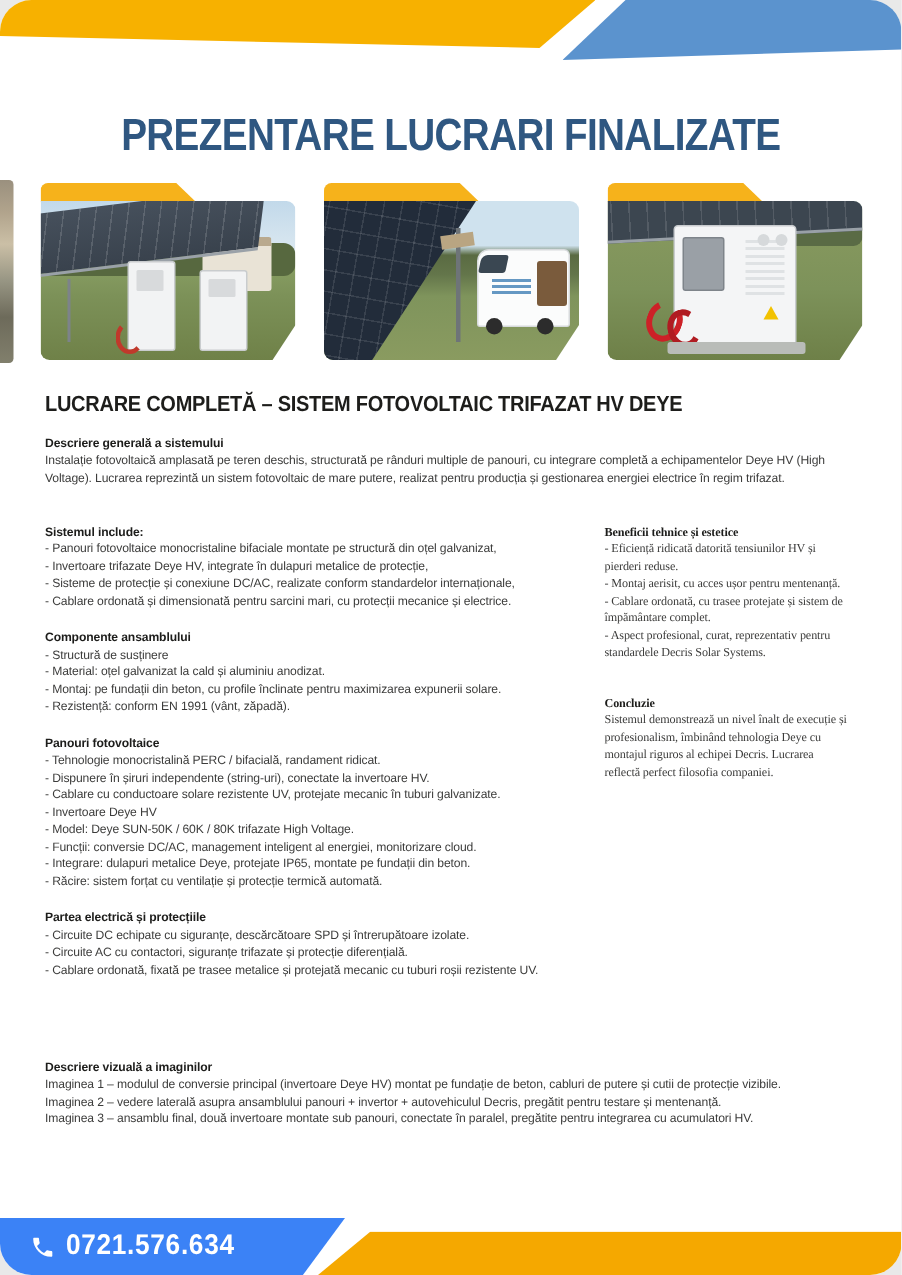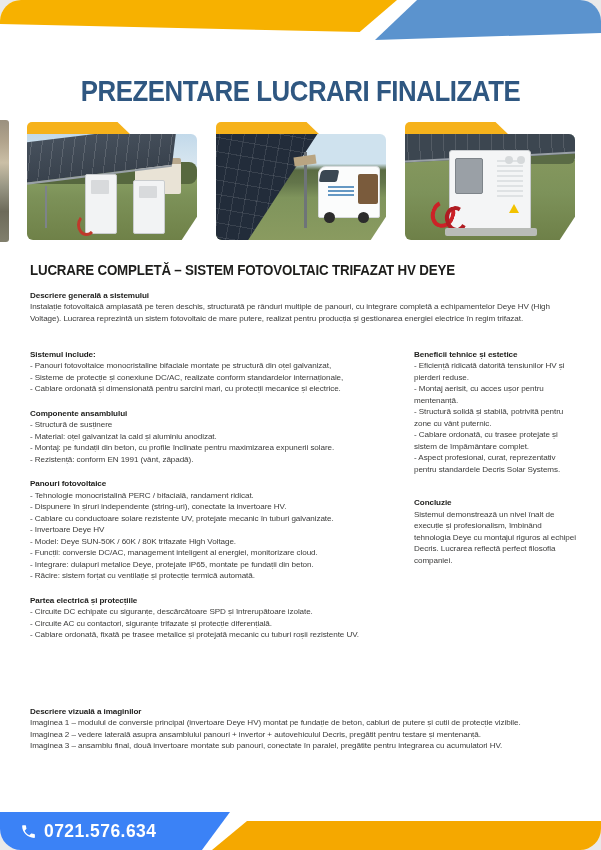--- a/index.html
+++ b/index.html
@@ -71,21 +71,21 @@
   .s3 .warn{left:104px;top:70px;width:0;height:0;border-left:5px solid transparent;border-right:5px solid transparent;border-bottom:9px solid #F2C200;}
   .s3 .cable1{left:26px;top:66px;width:16px;height:20px;border:4px solid #CC2127;border-radius:50%;border-top-color:transparent;transform:rotate(20deg);}
   .s3 .cable2{left:40px;top:72px;width:14px;height:18px;border:4px solid #B01C22;border-radius:50%;border-right-color:transparent;transform:rotate(-15deg);}
   .s3 .pad{left:40px;top:94px;width:92px;height:8px;background:#B9BCB8;border-radius:2px;}
   
   .section-heading{position:absolute;left:30px;top:262px;margin:0;font-size:14.5px;font-weight:bold;
     color:#1D1D1B;letter-spacing:-.2px;transform:scaleX(.92);transform-origin:left;white-space:nowrap;}
   .textblock{position:absolute;color:#3C3C3B;font-size:8.1px;line-height:1.42;letter-spacing:-.08px;}
   .tb-intro{left:30px;top:290px;width:552px;}
   .tb-left{left:30px;top:349px;width:376px;}
-  .tb-right{left:414px;top:349px;width:162px;}
+  .tb-right{left:403px;top:349px;width:162px;font-family:Liberation Serif, serif;}
   .tb-visual{left:30px;top:706px;width:554px;}
   .sec{margin:0 0 13px 0;}
   .sec-title{font-weight:bold;color:#1D1D1B;margin:0 0 1px 0;}
   .sec p,.sec .li{margin:0;}
   
   .band-gold-bottom{position:absolute;left:212px;top:821px;width:389px;height:29px;background:#F5A800;
     clip-path:polygon(9% 0,100% 0,100% 100%,0 100%);}
   .band-blue-bottom{position:absolute;left:0;top:812px;width:230px;height:38px;background:#3b82f6;
     clip-path:polygon(0 0,100% 0,87.8% 100%,0 100%);display:flex;align-items:center;padding-left:20px;box-sizing:border-box;}
   .phone-icon{width:17px;height:17px;margin-right:7px;flex:0 0 auto;}
@@ -161,20 +161,21 @@
       <p class="sec-title">Descriere generală a sistemului</p>
       <p>Instalație fotovoltaică amplasată pe teren deschis, structurată pe rânduri multiple de panouri, cu integrare completă a echipamentelor Deye HV (High Voltage). Lucrarea reprezintă un sistem fotovoltaic de mare putere, realizat pentru producția și gestionarea energiei electrice în regim trifazat.</p>
     </div>
   </div>
 
   <div class="textblock tb-left">
     <div class="sec">
       <p class="sec-title">Sistemul include:</p>
       <div>
           <div class="li">- Panouri fotovoltaice monocristaline bifaciale montate pe structură din oțel galvanizat,</div>
+          <div class="li">- Invertoare trifazate Deye HV, integrate în dulapuri metalice de protecție,</div>
           <div class="li">- Sisteme de protecție și conexiune DC/AC, realizate conform standardelor internaționale,</div>
           <div class="li">- Cablare ordonată și dimensionată pentru sarcini mari, cu protecții mecanice și electrice.</div>
         </div>
     </div>
     <div class="sec">
       <p class="sec-title">Componente ansamblului</p>
       <div>
           <div class="li">- Structură de susținere</div>
           <div class="li">- Material: oțel galvanizat la cald și aluminiu anodizat.</div>
           <div class="li">- Montaj: pe fundații din beton, cu profile înclinate pentru maximizarea expunerii solare.</div>
@@ -203,21 +204,20 @@
         </div>
     </div>
   </div>
 
   <div class="textblock tb-right">
     <div class="sec" style="margin-bottom:22px">
       <p class="sec-title">Beneficii tehnice și estetice</p>
       <div>
           <div class="li">- Eficiență ridicată datorită tensiunilor HV și pierderi reduse.</div>
           <div class="li">- Montaj aerisit, cu acces ușor pentru mentenanță.</div>
-          <div class="li">- Structură solidă și stabilă, potrivită pentru zone cu vânt puternic.</div>
           <div class="li">- Cablare ordonată, cu trasee protejate și sistem de împământare complet.</div>
           <div class="li">- Aspect profesional, curat, reprezentativ pentru standardele Decris Solar Systems.</div>
         </div>
     </div>
     <div class="sec">
       <p class="sec-title">Concluzie</p>
       <div>
           <div class="li">Sistemul demonstrează un nivel înalt de execuție și profesionalism, îmbinând tehnologia Deye cu montajul riguros al echipei Decris. Lucrarea reflectă perfect filosofia companiei.</div>
         </div>
     </div>

